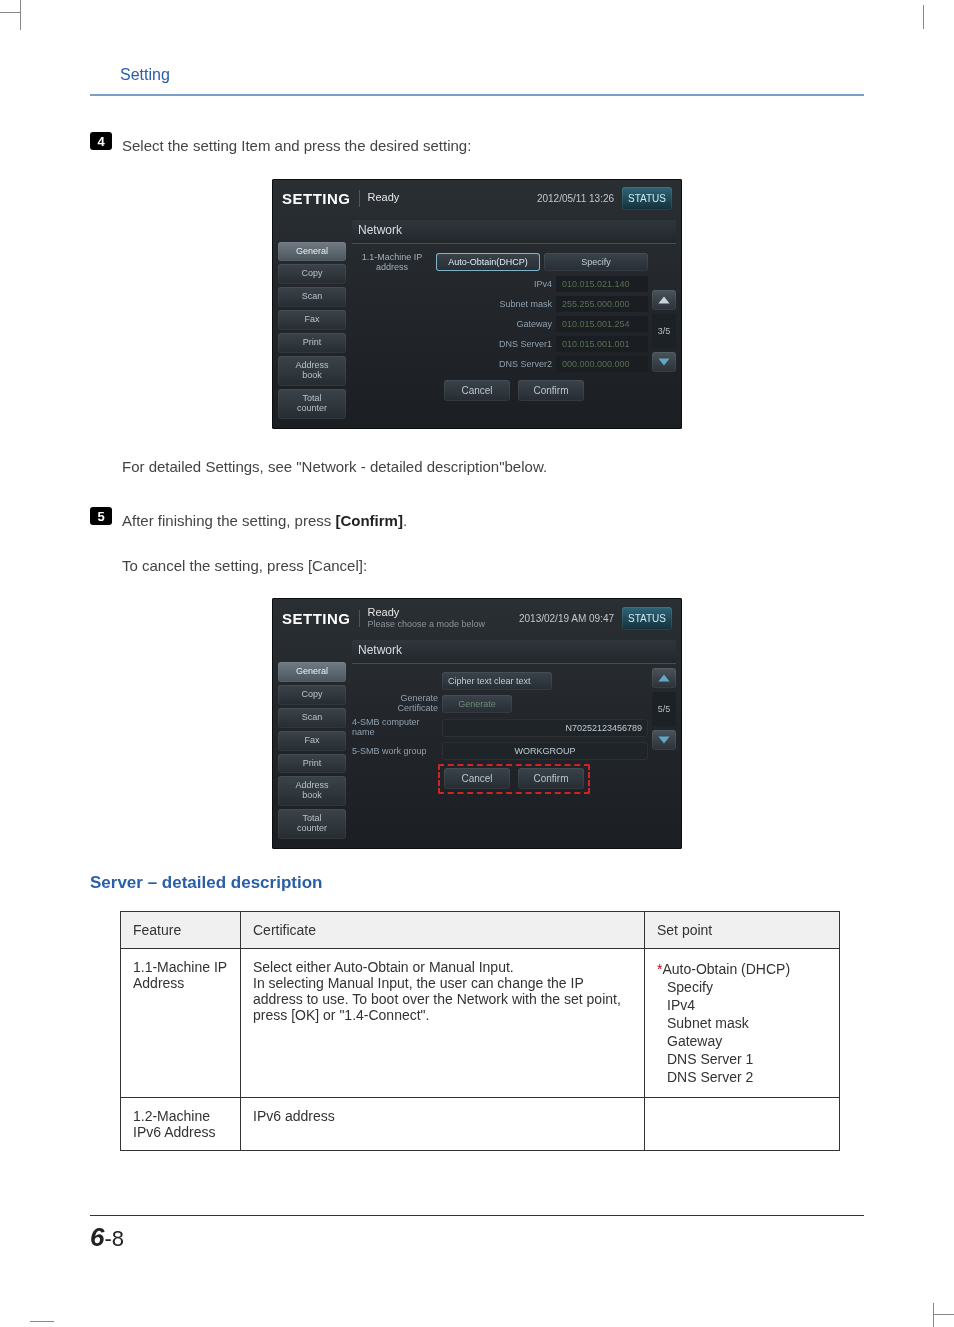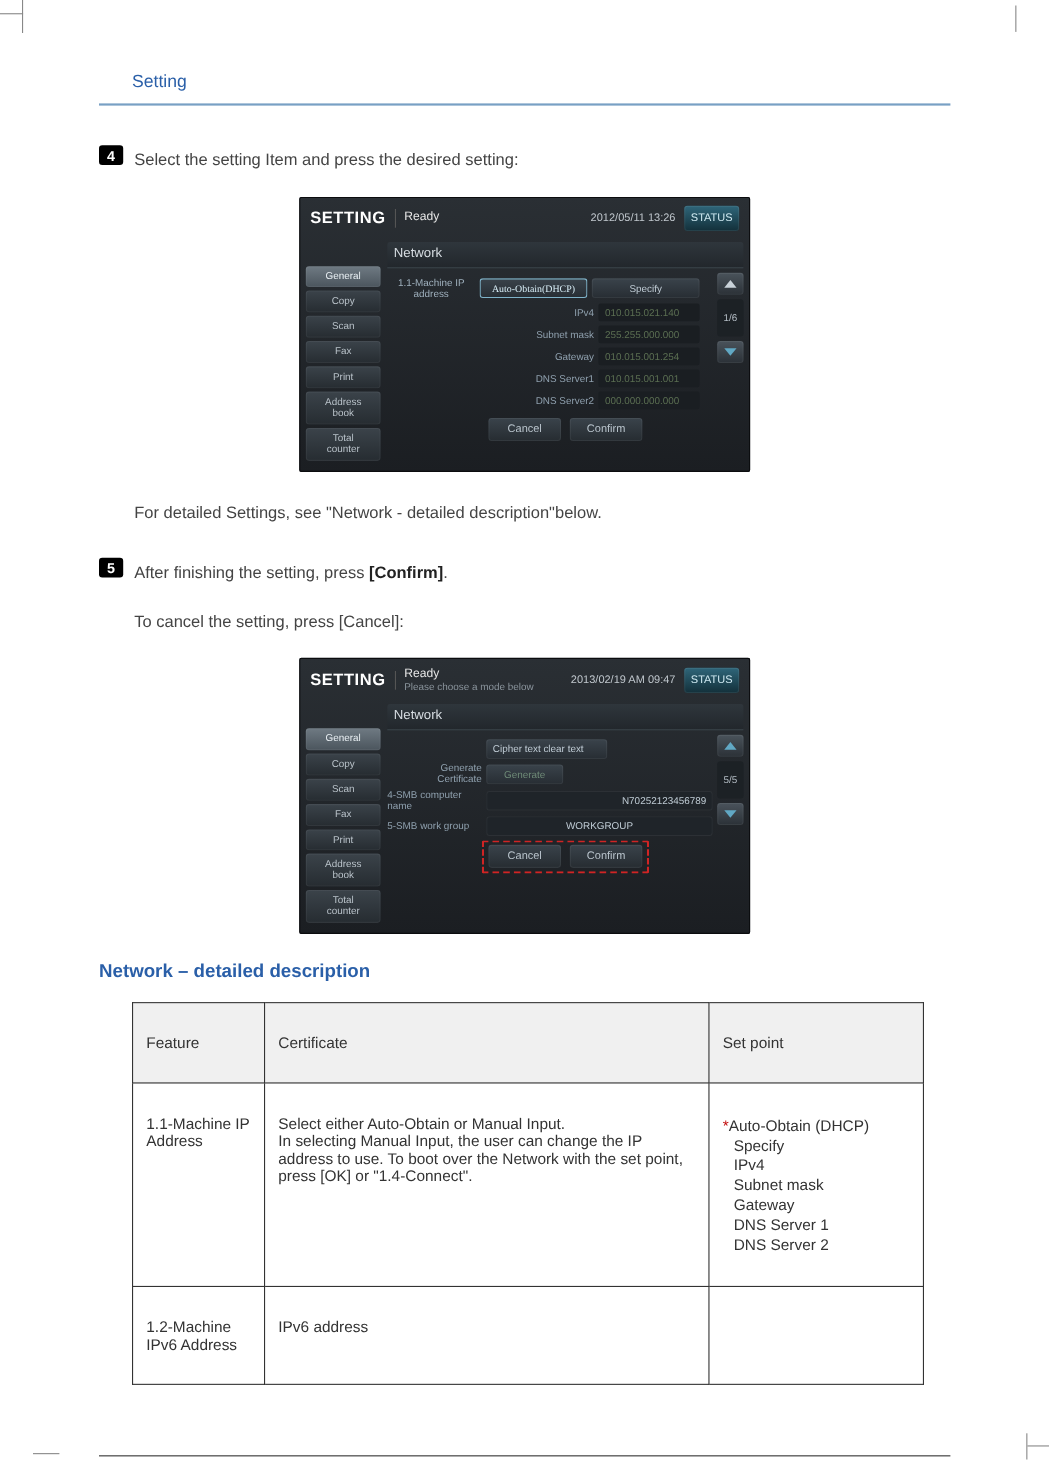--- a/index.html
+++ b/index.html
@@ -154,21 +154,20 @@
     border-radius: 3px;
     padding: 4px 6px;
     font-size: 9px;
     color: #bfcbd4;
     text-align: center;
     box-shadow: inset 0 0 0 1px rgba(255,255,255,0.06);
   }
   .pill.sel {
     box-shadow: inset 0 0 0 1px #7fb3c9;
     color: #d8eef7;
-    font-family: Liberation Serif, serif;
   }
   .valbox {
     background: #1a1e22;
     border-radius: 2px;
     padding: 3px 6px;
     font-size: 9px;
     color: #5b6f52;
     width: 92px;
     text-align: left;
   }
@@ -213,21 +212,21 @@
   }
   table.desc {
     border-collapse: collapse;
     width: 720px;
     margin-left: 30px;
     font-size: 14px;
     color: #333;
   }
   table.desc th, table.desc td {
     border: 1px solid #333;
-    padding: 28px 12px;
+    padding: 10px 12px;
     text-align: left;
     vertical-align: top;
   }
   table.desc th {
     background: #f0f0f0;
     font-weight: normal;
   }
   .star { color: #c20a0a; }
   .setpoint-list div { margin: 2px 0 2px 10px; }
   .setpoint-list .first { margin-left: 0; }
@@ -274,21 +273,21 @@
       <div class="side-tab">Scan</div>
       <div class="side-tab">Fax</div>
       <div class="side-tab">Print</div>
       <div class="side-tab" style="white-space:pre-line">Address
 book</div>
       <div class="side-tab" style="white-space:pre-line">Total
 counter</div>
     </div>
     <div class="content-area">
       <div class="sect-title">Network</div>
-      <div style="display:flex; gap:16px; align-items:flex-start; margin-top:4px;">
+      <div style="display:flex; gap:4px; align-items:flex-end; margin-top:4px;">
         <div style="flex:1;">
           <div class="grid-row">
             <div class="lbl" style="width:80px; text-align:center; white-space:pre-line; color:#9fb0bd;">1.1-Machine IP
 address</div>
             <div class="pill sel" style="flex:1">Auto-Obtain(DHCP)</div>
             <div class="pill" style="flex:1">Specify</div>
           </div>
           <div class="grid-row">
               <div class="lbl" style="flex:1">IPv4</div>
               <div class="valbox">010.015.021.140</div>
@@ -309,21 +308,21 @@
               <div class="lbl" style="flex:1">DNS Server2</div>
               <div class="valbox">000.000.000.000</div>
             </div>
         </div>
         <div class="rcol">
           <div class="arr">
             <svg viewBox="0 0 20 14">
                 <polygon points="10,2 18,12 2,12" fill="#c9d2d9"></polygon>
               </svg>
           </div>
-          <div class="pagebox">1/6</div>
+          <div class="pagebox">3/5</div>
           <div class="arr">
             <svg viewBox="0 0 20 14">
                 <polygon points="2,2 18,2 10,12" fill="#61a8c4"></polygon>
               </svg>
           </div>
         </div>
       </div>
       <div class="bottom-btns">
         <div class="bbtn">Cancel</div>
         <div class="bbtn">Confirm</div>
@@ -409,21 +408,21 @@
       </div>
       <div class="bottom-btns" style="position:relative;">
         <div class="bbtn">Cancel</div>
         <div class="bbtn">Confirm</div>
         <div class="dashed-hl" style="left:50%; transform:translateX(-50%); top:-4px; width:152px; height:30px;"></div>
       </div>
     </div>
   </div>
 </div>
 
-<div class="h2-sub">Network – detailed description</div>
+<div class="h2-sub">Server – detailed description</div>
 
 <table class="desc">
   <thead>
     <tr>
       <th style="width:120px">Feature</th>
       <th>Certificate</th>
       <th style="width:195px">Set point</th>
     </tr>
   </thead>
   <tbody>

